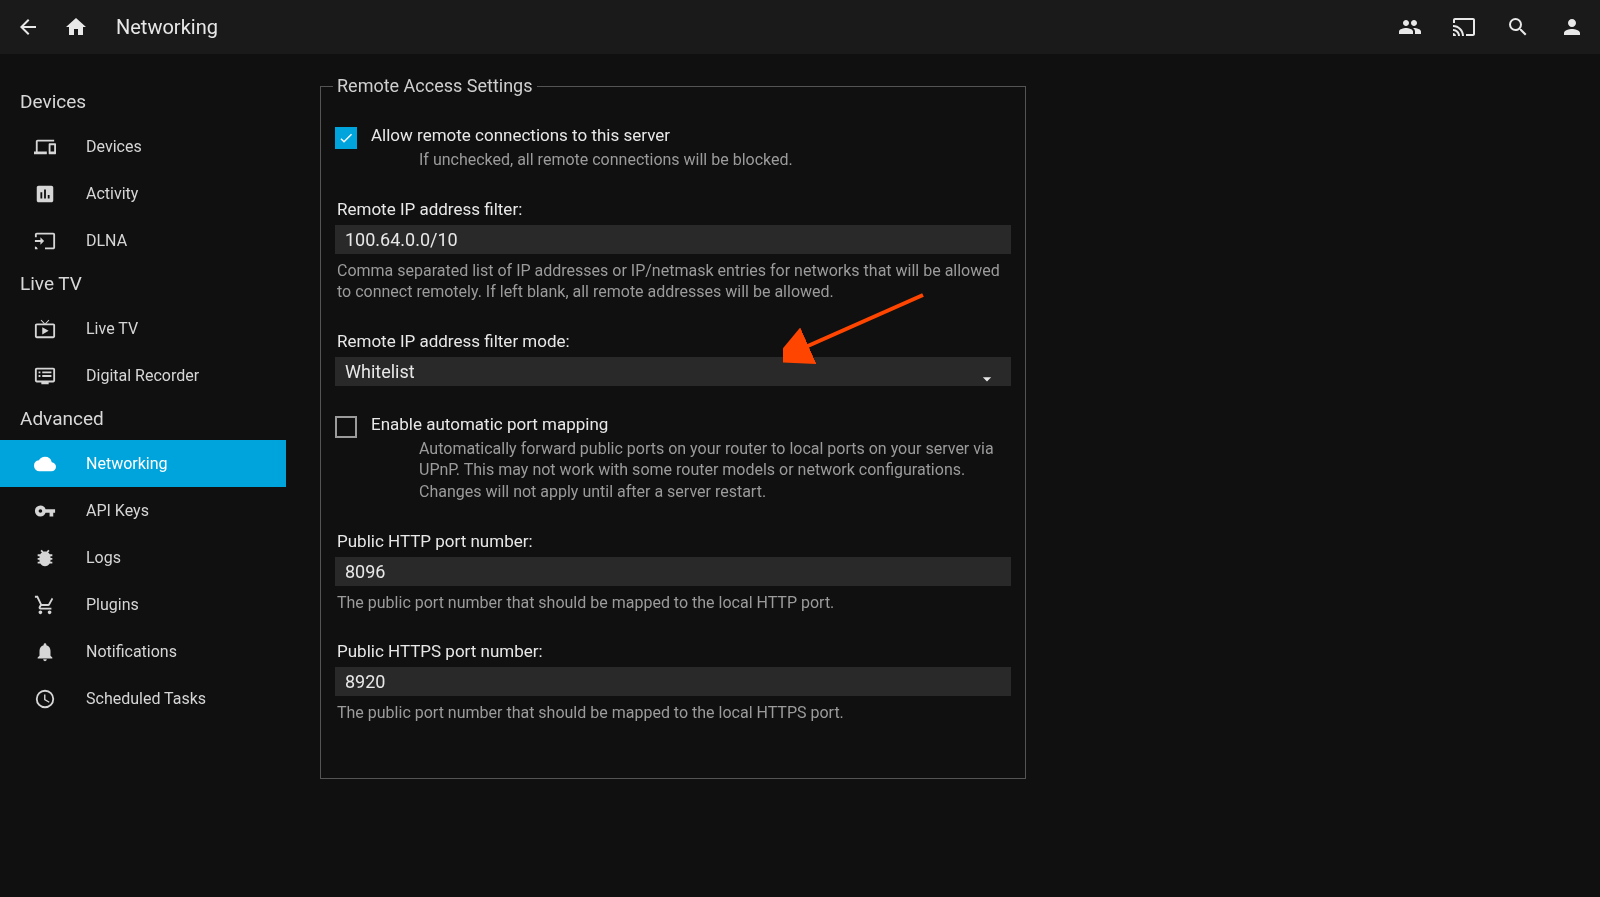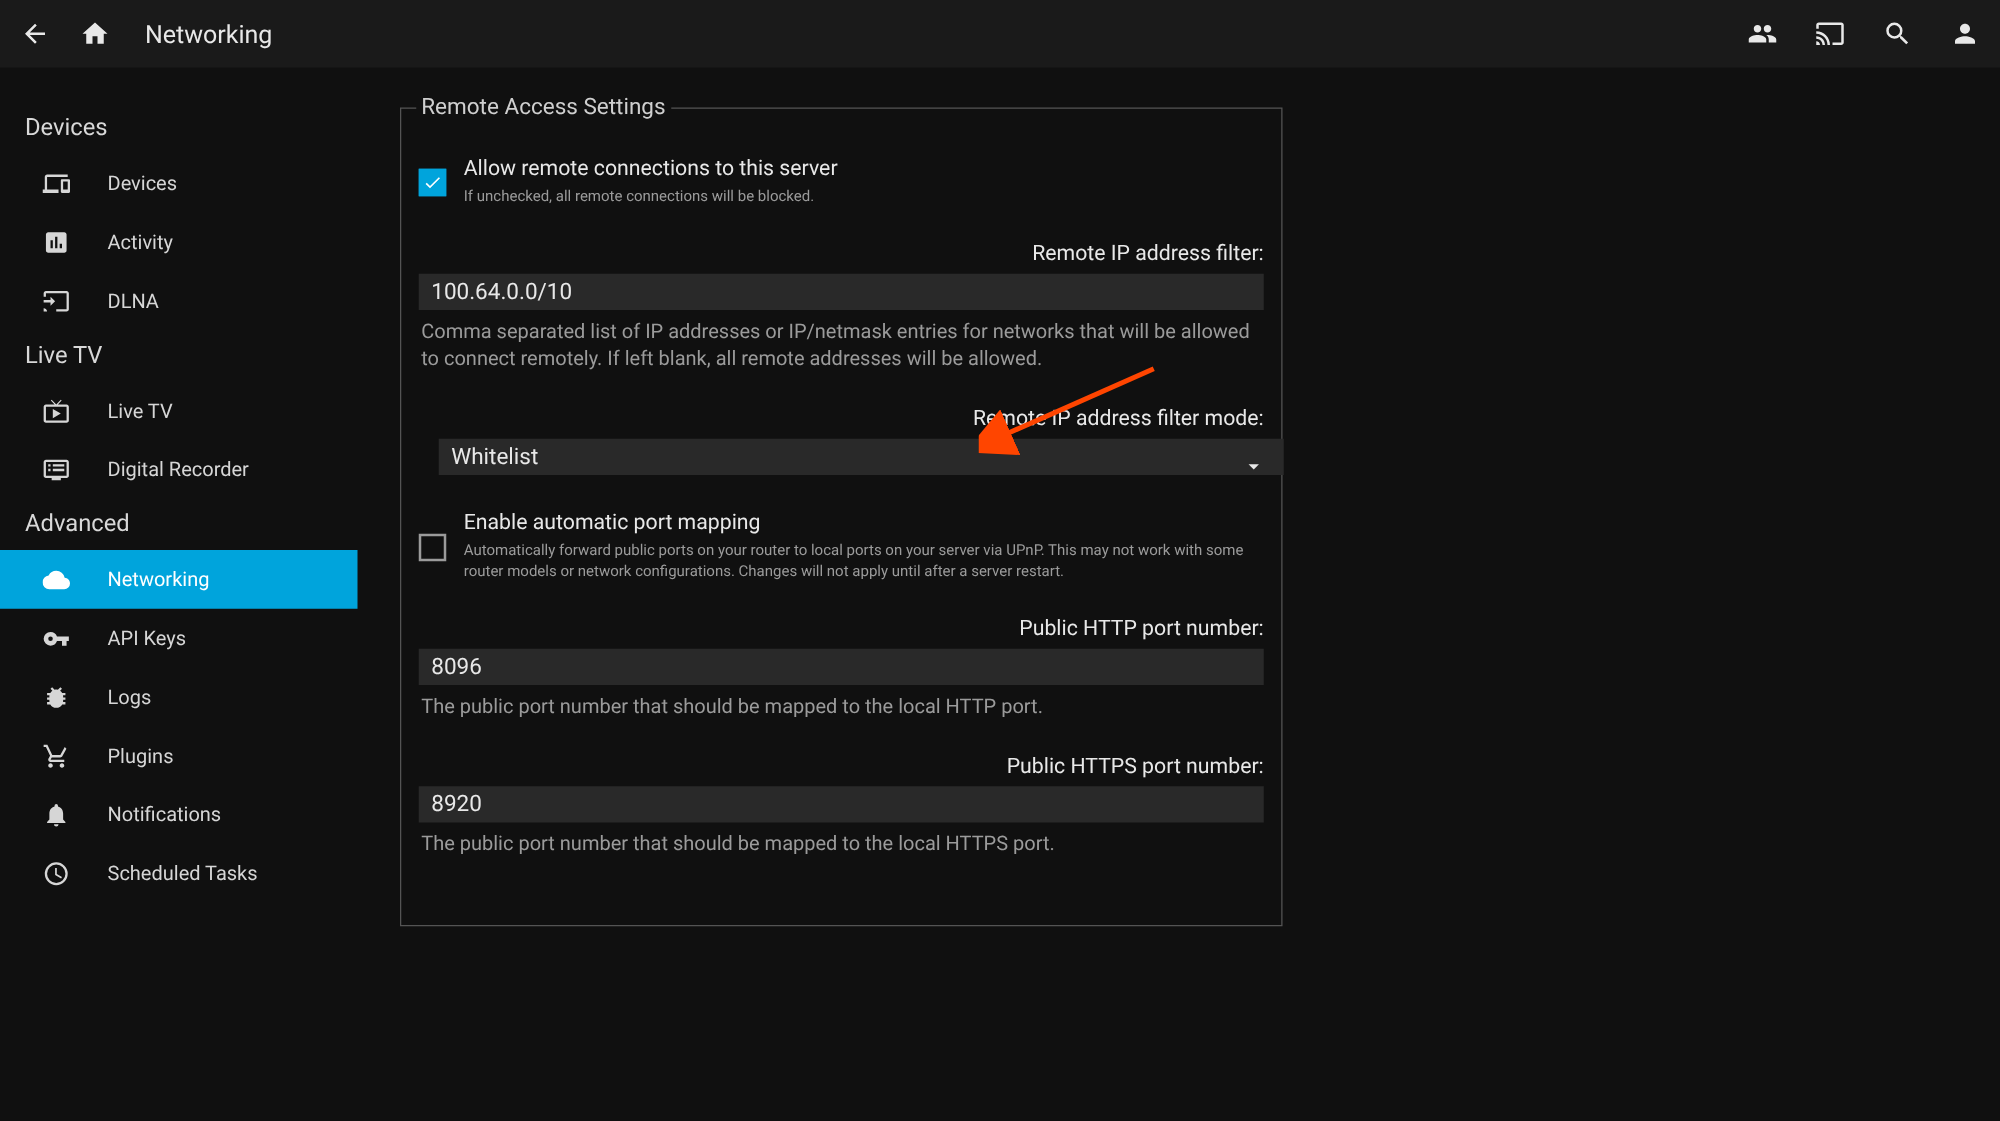--- a/index.html
+++ b/index.html
@@ -85,51 +85,51 @@
     left: 12px;
     background: var(--bg);
     padding: 0 4px;
     color: #cfcfcf;
     font-size: 18px;
   }
 
   .check-row {
     display: flex;
     gap: 14px;
-    align-items: center;
+    align-items: flex-start;
     margin-bottom: 28px;
   }
   .checkbox {
     width: 22px; height: 22px;
     border: 2px solid #9b9b9b;
     display:flex; align-items:center; justify-content:center;
     flex-shrink:0;
     margin-top: 2px;
     cursor:pointer;
   }
   .checkbox.checked {
     background: var(--accent);
     border-color: var(--accent);
   }
   .checkbox.checked svg { width:16px; height:16px; fill:#fff; }
   .check-text .cb-label { color: var(--text); font-size: 17px; }
-  .check-text .cb-help  { color: var(--text-muted); font-size: 12px; margin-top: 4px; line-height:1.35; }
-
-  .field-label { color: var(--text); font-size: 17px; margin: 8px 0 6px 2px; text-align: right; }
+  .check-text .cb-help  { color: var(--text-muted); font-size: 16px; margin-top: 4px; line-height:1.35;margin-left:48px; }
+
+  .field-label { color: var(--text); font-size: 17px; margin: 8px 0 6px 2px; }
   .text-input, .select {
     width: 100%;
     background: var(--bg-input);
     border: none;
     color: var(--text);
     font-size: 18px;
     font-family: inherit;
     padding: 4px 10px;
     outline: none;
   }
-  .select-wrap { position: relative; width:100%;margin-left:16px; }
+  .select-wrap { position: relative; width:100%; }
   .select-wrap .chev {
     position:absolute; right:14px; top:12px; pointer-events:none;
   }
   .select-wrap .chev svg { width:20px; height:20px; fill: var(--text); }
   .help { color: var(--text-muted); font-size: 16px; margin: 6px 2px 28px 2px; line-height:1.35; }
 
   .arrow {
     position: absolute;
     left: 462px;
     top: 204px;

